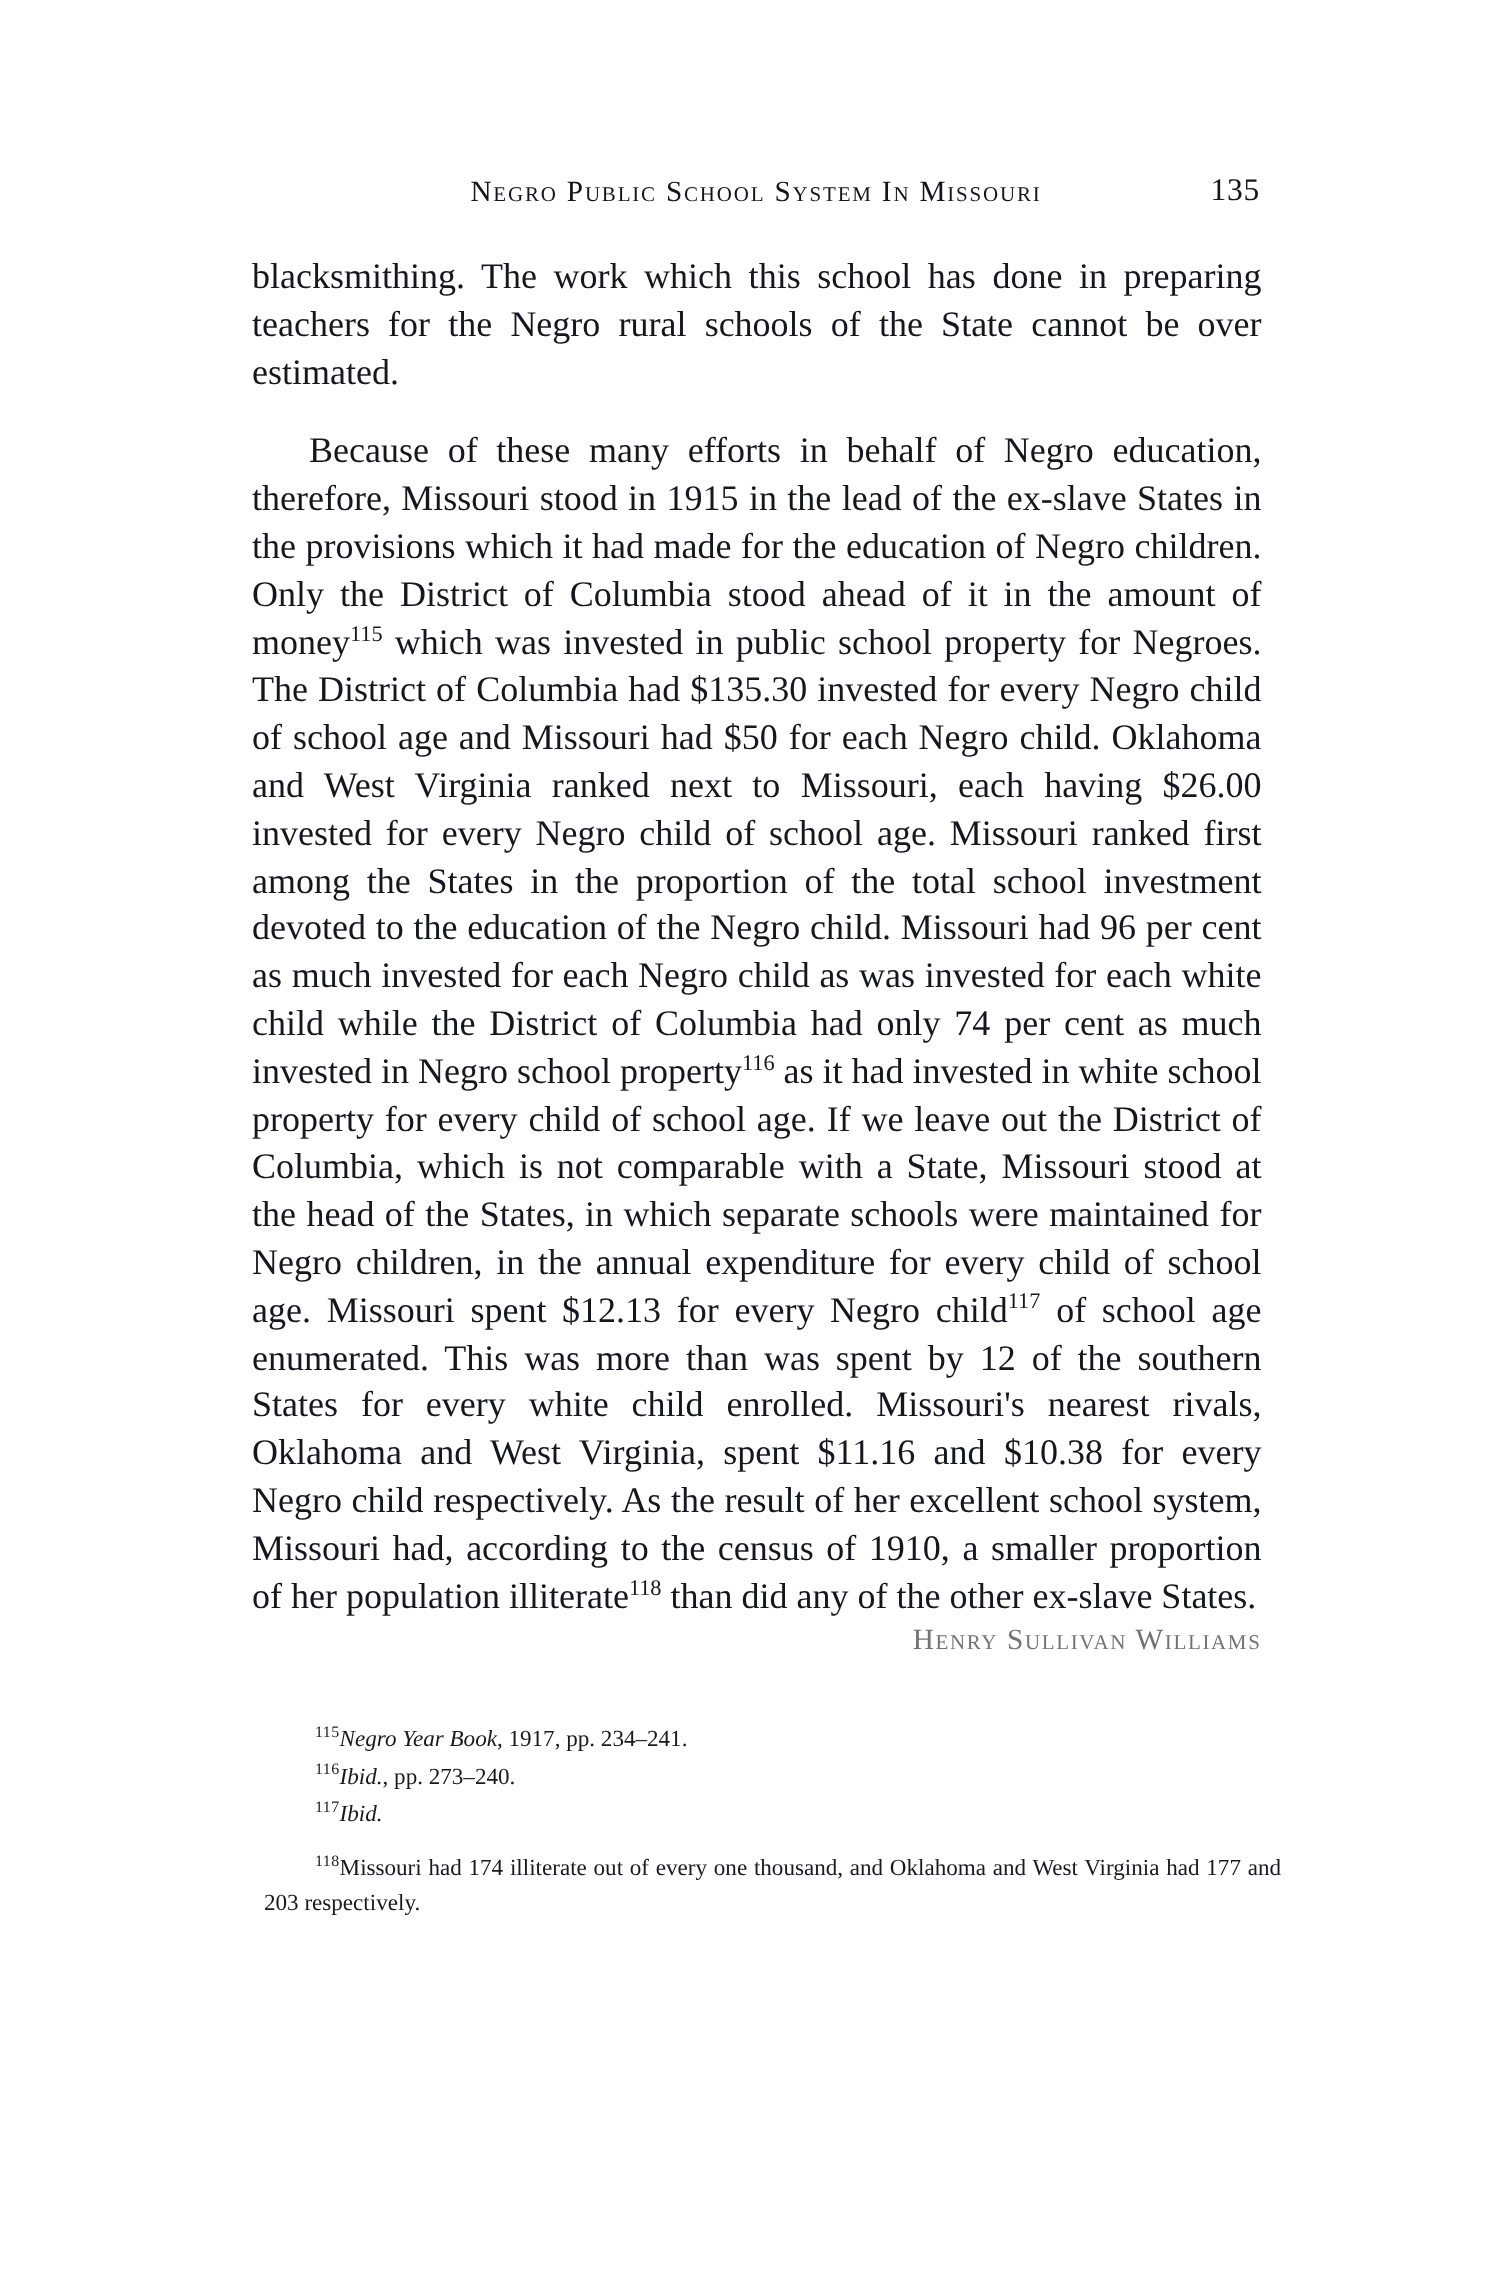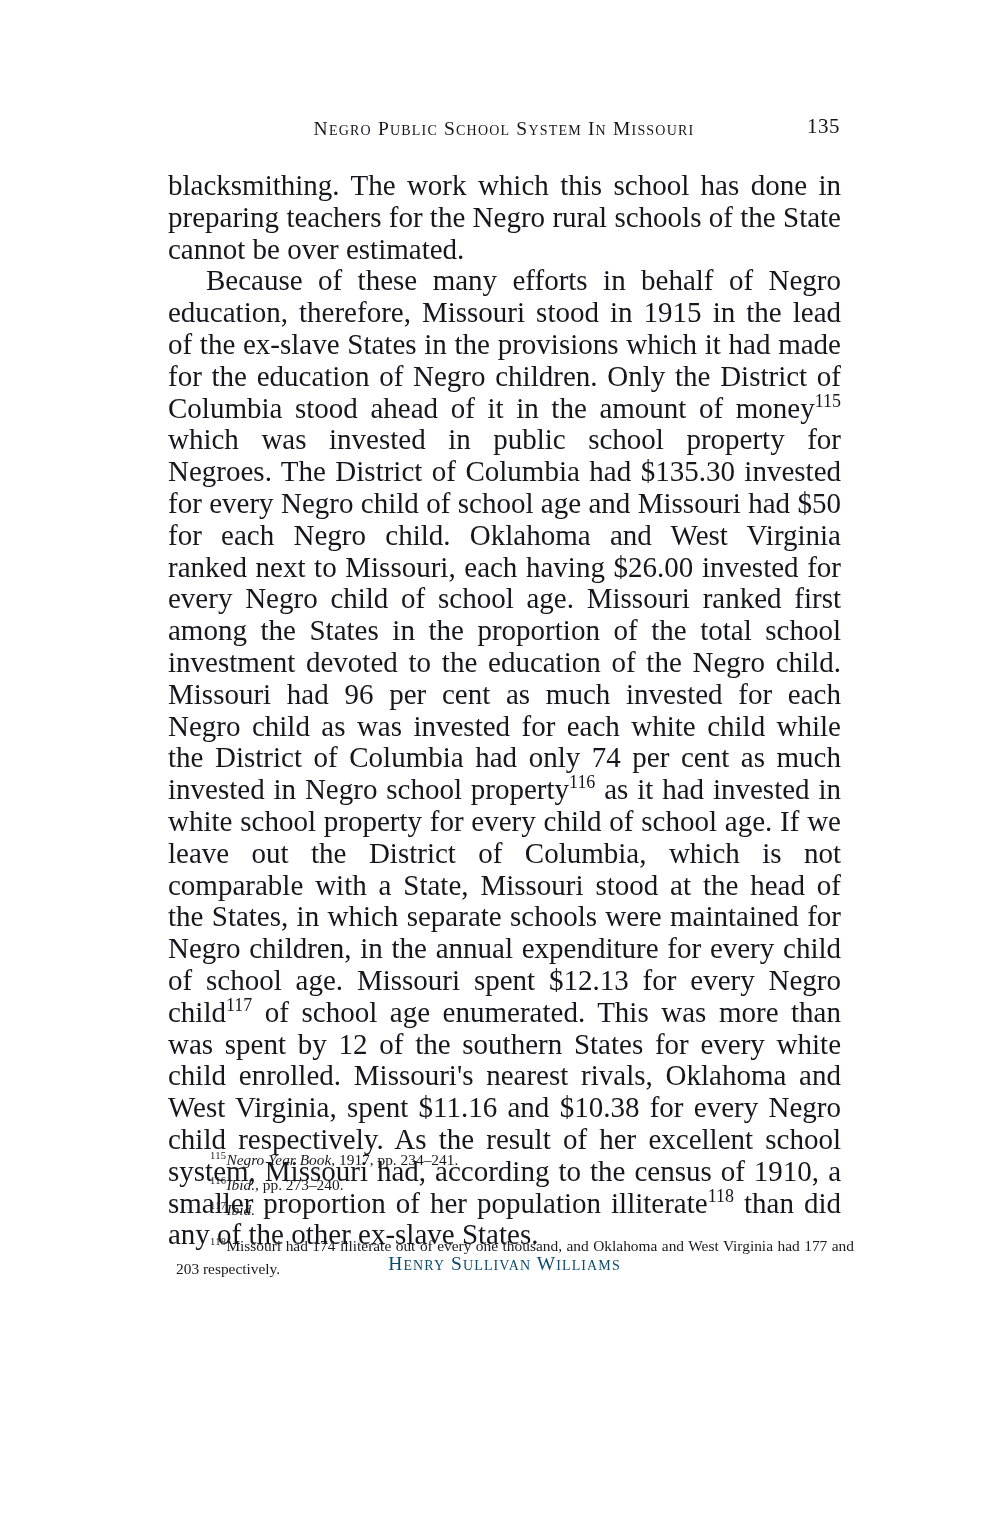--- a/index.html
+++ b/index.html
@@ -49,43 +49,44 @@
     letter-spacing: 0.5px;
   }
   .body-block {
     position: absolute;
     left: 168px;
     top: 170px;
     width: 673px;
   }
   p.para {
     margin: 0;
-    font-size: 29px;
+    font-size: 24px;
     line-height: 31.8px;
     text-align: justify;
     text-justify: inter-word;
     color: #16161e;
     hyphens: manual;
   }
   p.para.indent {
     text-indent: 38px;
+    margin-top: 21px;
   }
   sup {
     font-size: 0.62em;
     vertical-align: super;
     line-height: 0;
   }
   .byline {
     margin-top: 2px;
-    text-align: center;
+    text-align: right;
     font-size: 19.5px;
     letter-spacing: 1.1px;
     font-variant: small-caps;
     text-transform: capitalize;
-    color: #0c4a6e;
+    color: #737373;
   }
   .notes {
     position: absolute;
     left: 176px;
     top: 1148px;
     width: 690px;
   }
   .note {
     font-size: 15.4px;
     line-height: 23.5px;

